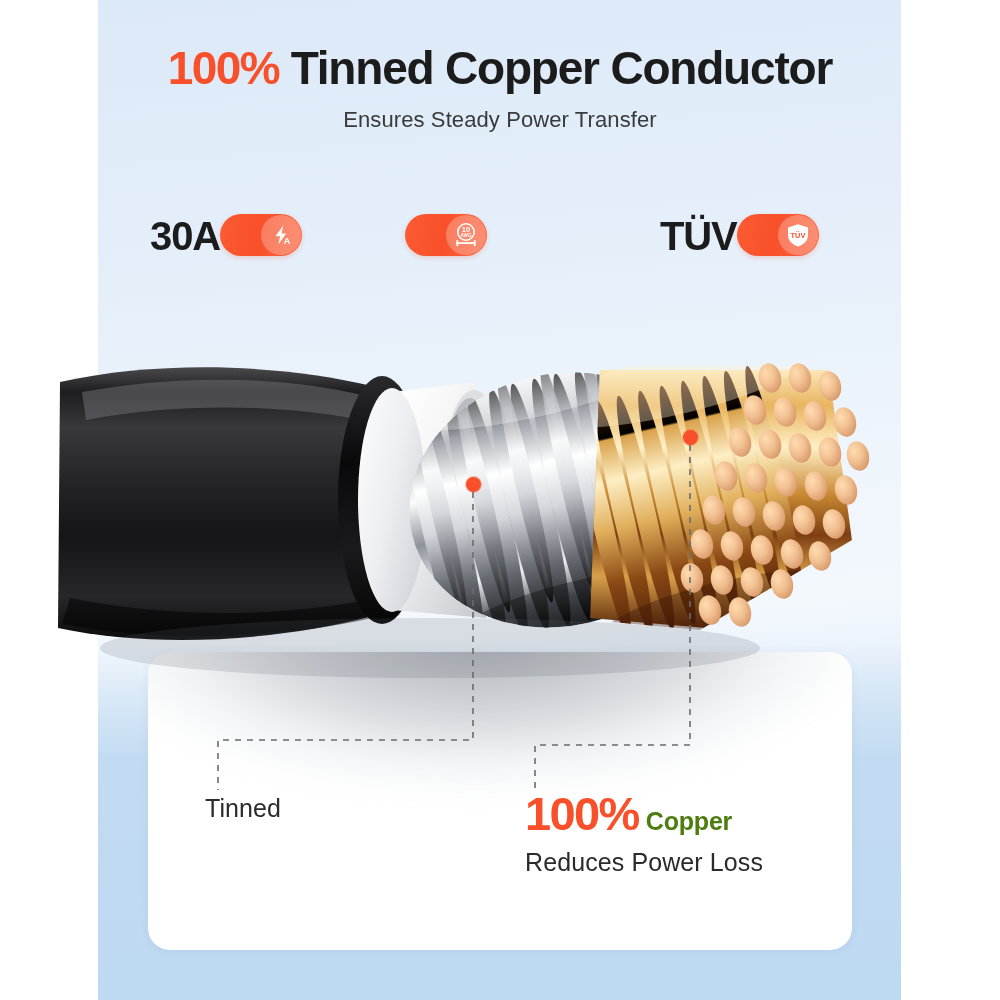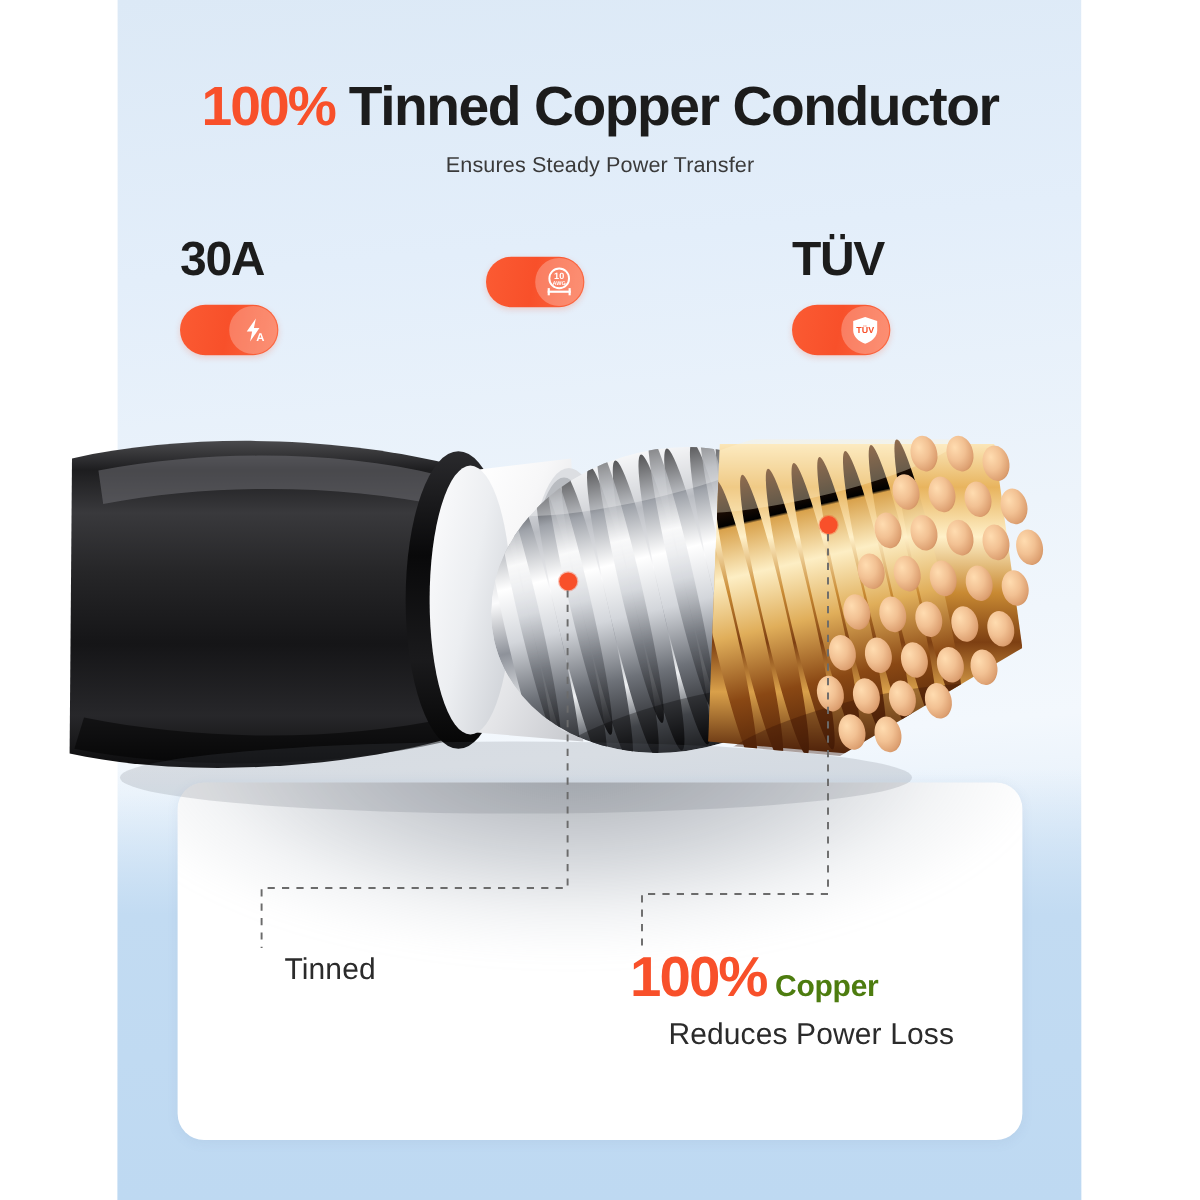--- a/index.html
+++ b/index.html
@@ -33,36 +33,36 @@
   }
   .card-shade:before{
     content:"";position:absolute;left:-40px;top:-120px;width:800px;height:280px;
     background:radial-gradient(ellipse 62% 74% at 46% 36%,rgba(70,80,92,.46) 0%,rgba(110,120,134,.30) 38%,rgba(160,170,182,.13) 62%,rgba(255,255,255,0) 80%);
     filter:blur(10px);
   }
 
   
   .header{position:absolute;left:0;top:0;width:1000px;text-align:center;}
   .title{
-    margin:0;padding-top:64px;
+    margin:0;padding-top:44px;
     font-size:46px;font-weight:700;letter-spacing:-1.2px;
     color:#1c1c1c;line-height:1.06;white-space:nowrap;
   }
   .title .pct{color:#f8502a;font-weight:700;letter-spacing:-1.6px;}
   .subtitle{
-    margin:0;padding-top:14px;font-size:18px;font-weight:400;color:#3a3a3a;
+    margin:0;padding-top:14px;font-size:22px;font-weight:400;color:#3a3a3a;
     letter-spacing:.1px;
   }
 
   
   .specs{
     position:absolute;left:150px;top:196px;width:700px;
     display:flex;justify-content:space-between;align-items:flex-start;
   }
-  .spec{width:190px;display:flex;flex-direction:column;align-items:flex-start;}
+  .spec{width:190px;display:flex;flex-direction:row;align-items:flex-end;}
   .spec-label{
     font-size:40px;font-weight:700;color:#1c1c1c;letter-spacing:-1.1px;line-height:1;
     white-space:nowrap;
   }
   .pill{
     margin-top:18px;position:relative;width:82px;height:42px;border-radius:21px;
     background:linear-gradient(100deg,#fb5b33 0%,#f8502a 48%,#fb6a44 100%);
     box-shadow:0 2px 5px rgba(248,80,42,.22);
   }
   .pill-knob{
@@ -87,21 +87,20 @@
   
   .leaders{position:absolute;left:0;top:0;width:1000px;height:1000px;pointer-events:none;}
 
   
   .cap{position:absolute;}
   #cap-tinned{left:205px;top:792px;}
   #cap-copper{left:525px;top:790px;}
   .cap-line{
     font-size:25px;font-weight:400;color:#2b2b2b;line-height:1.30;letter-spacing:.1px;
     white-space:nowrap;
-    margin-left:32px;
   }
   .cap-hero{display:flex;align-items:baseline;white-space:nowrap;}
   .cap-hero .big{
     font-size:47px;font-weight:700;color:#f8502a;letter-spacing:-1.6px;line-height:1;
   }
   .cap-hero .small{
     font-size:25px;font-weight:700;color:#4d7c0f;letter-spacing:-.2px;margin-left:7px;
   }
   #cap-copper .cap-line{margin-top:9px;}
 </style>

